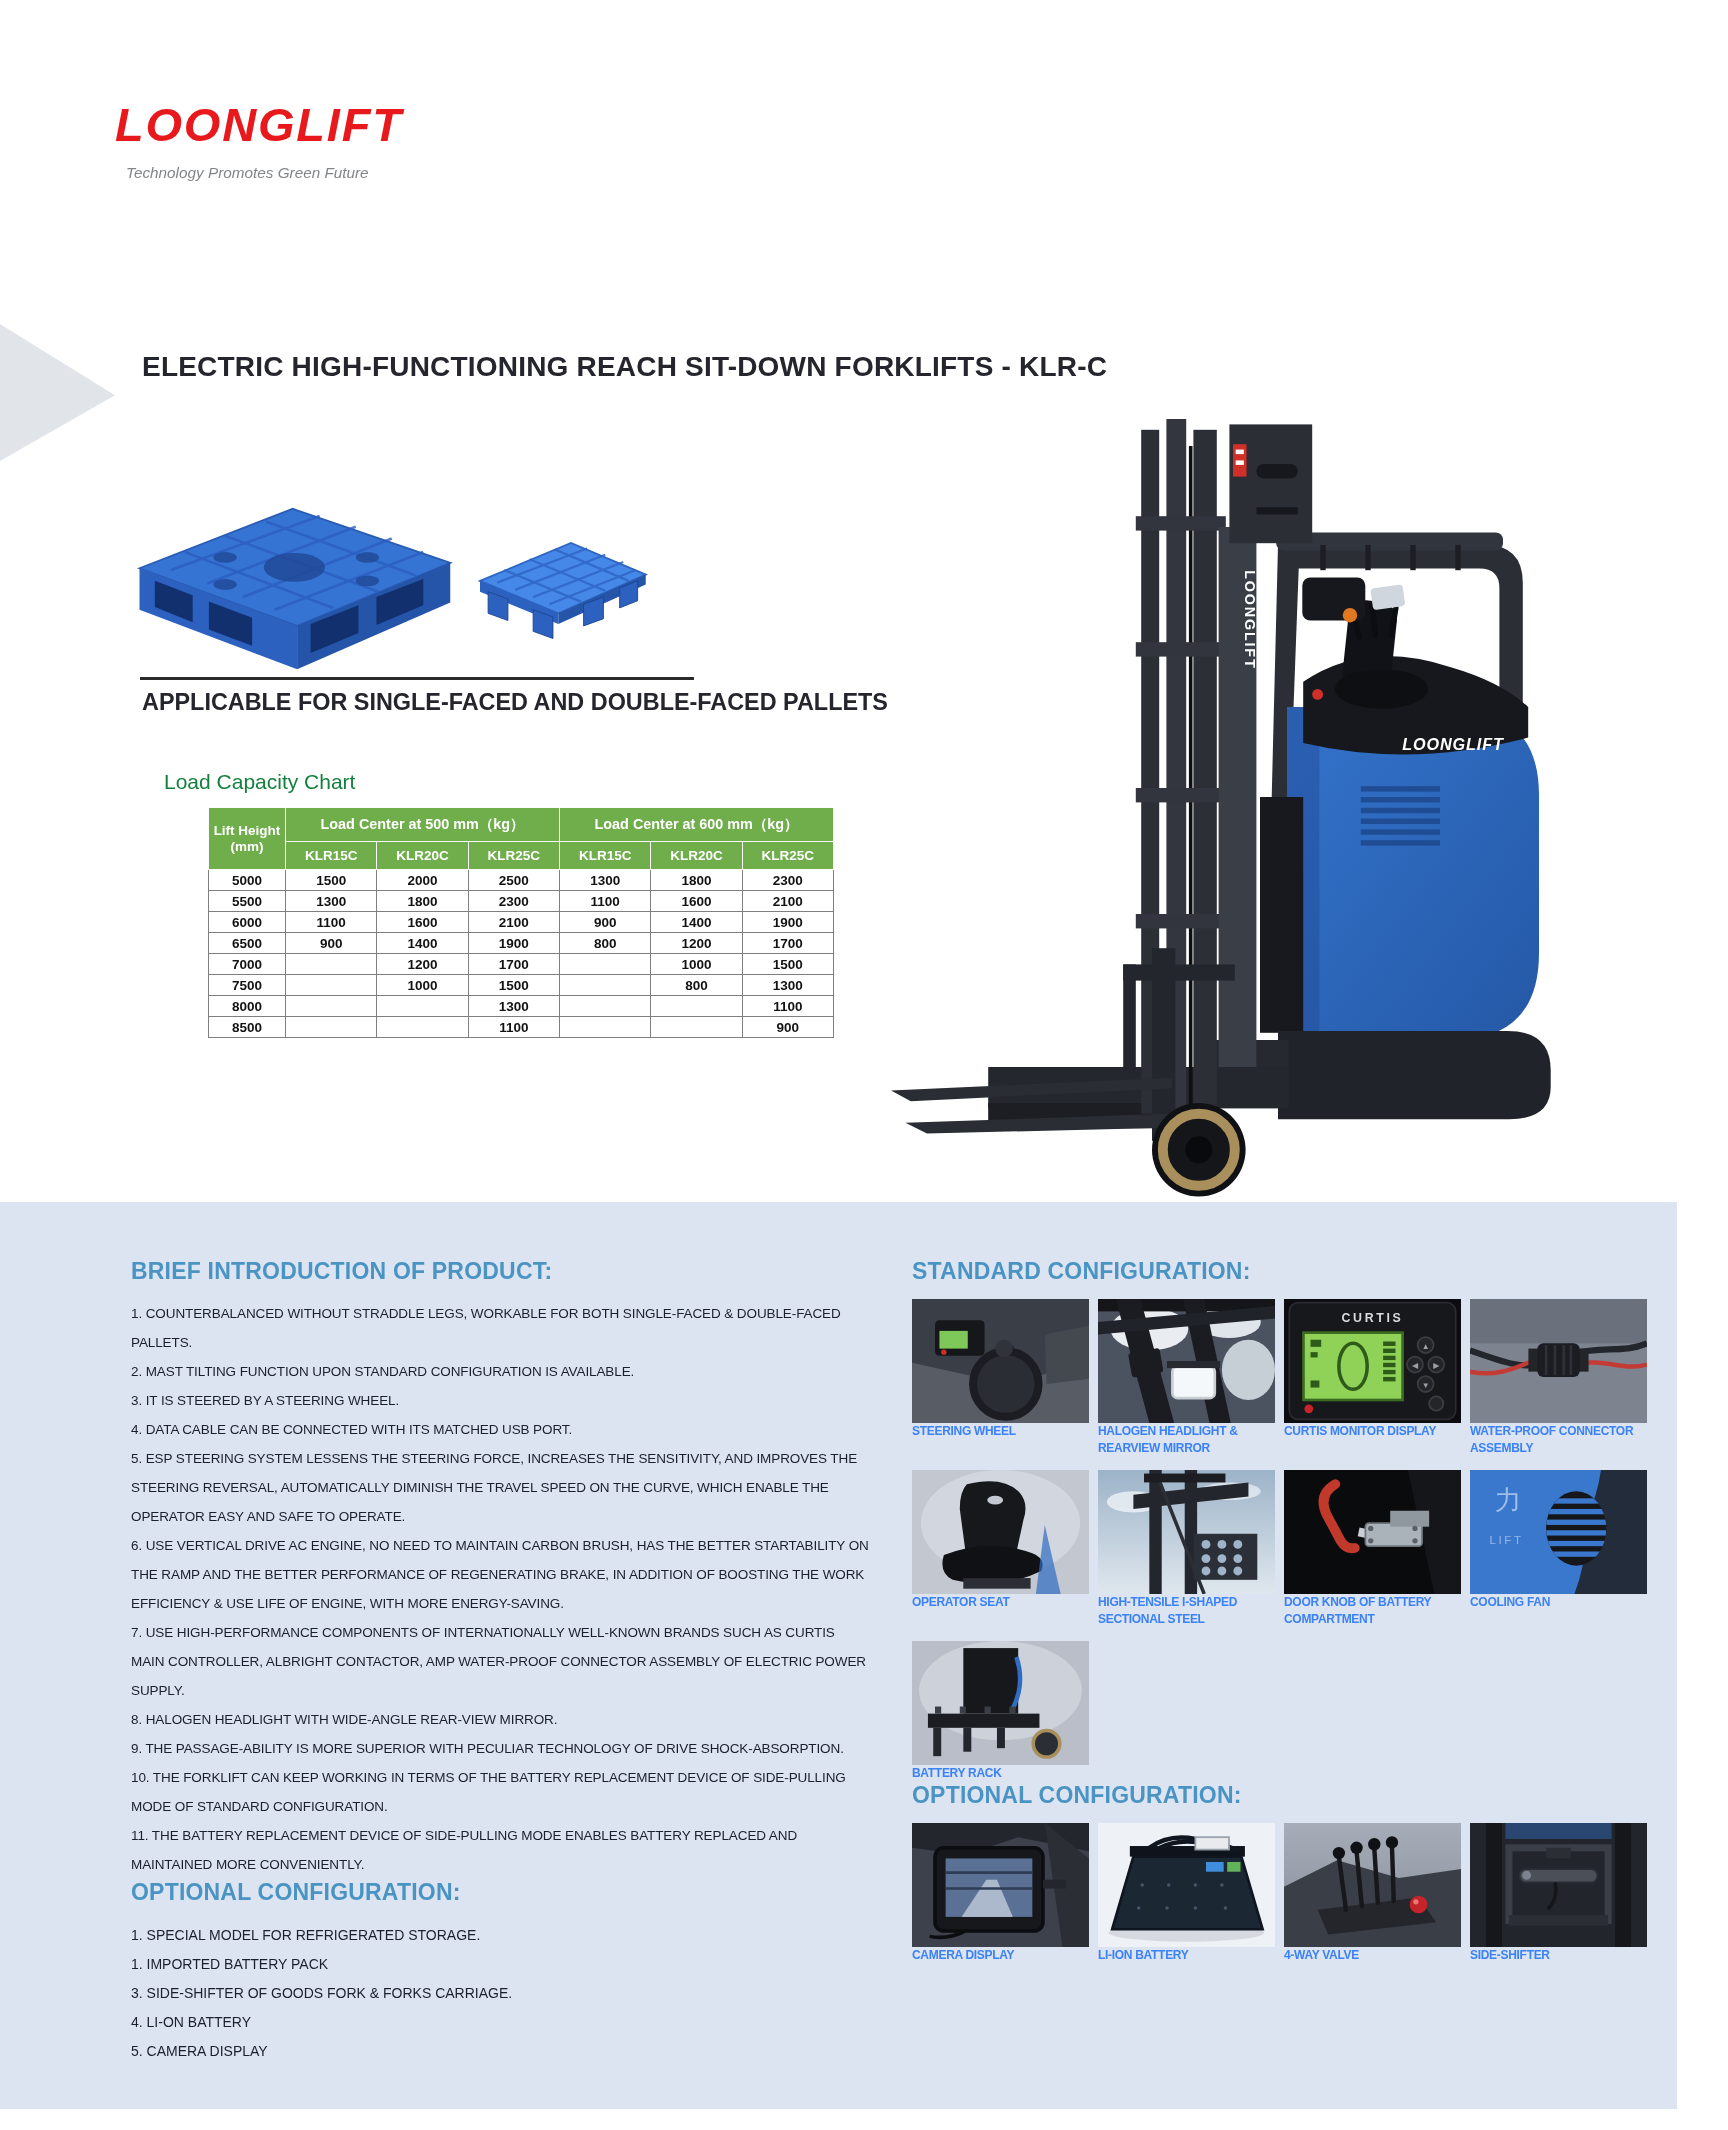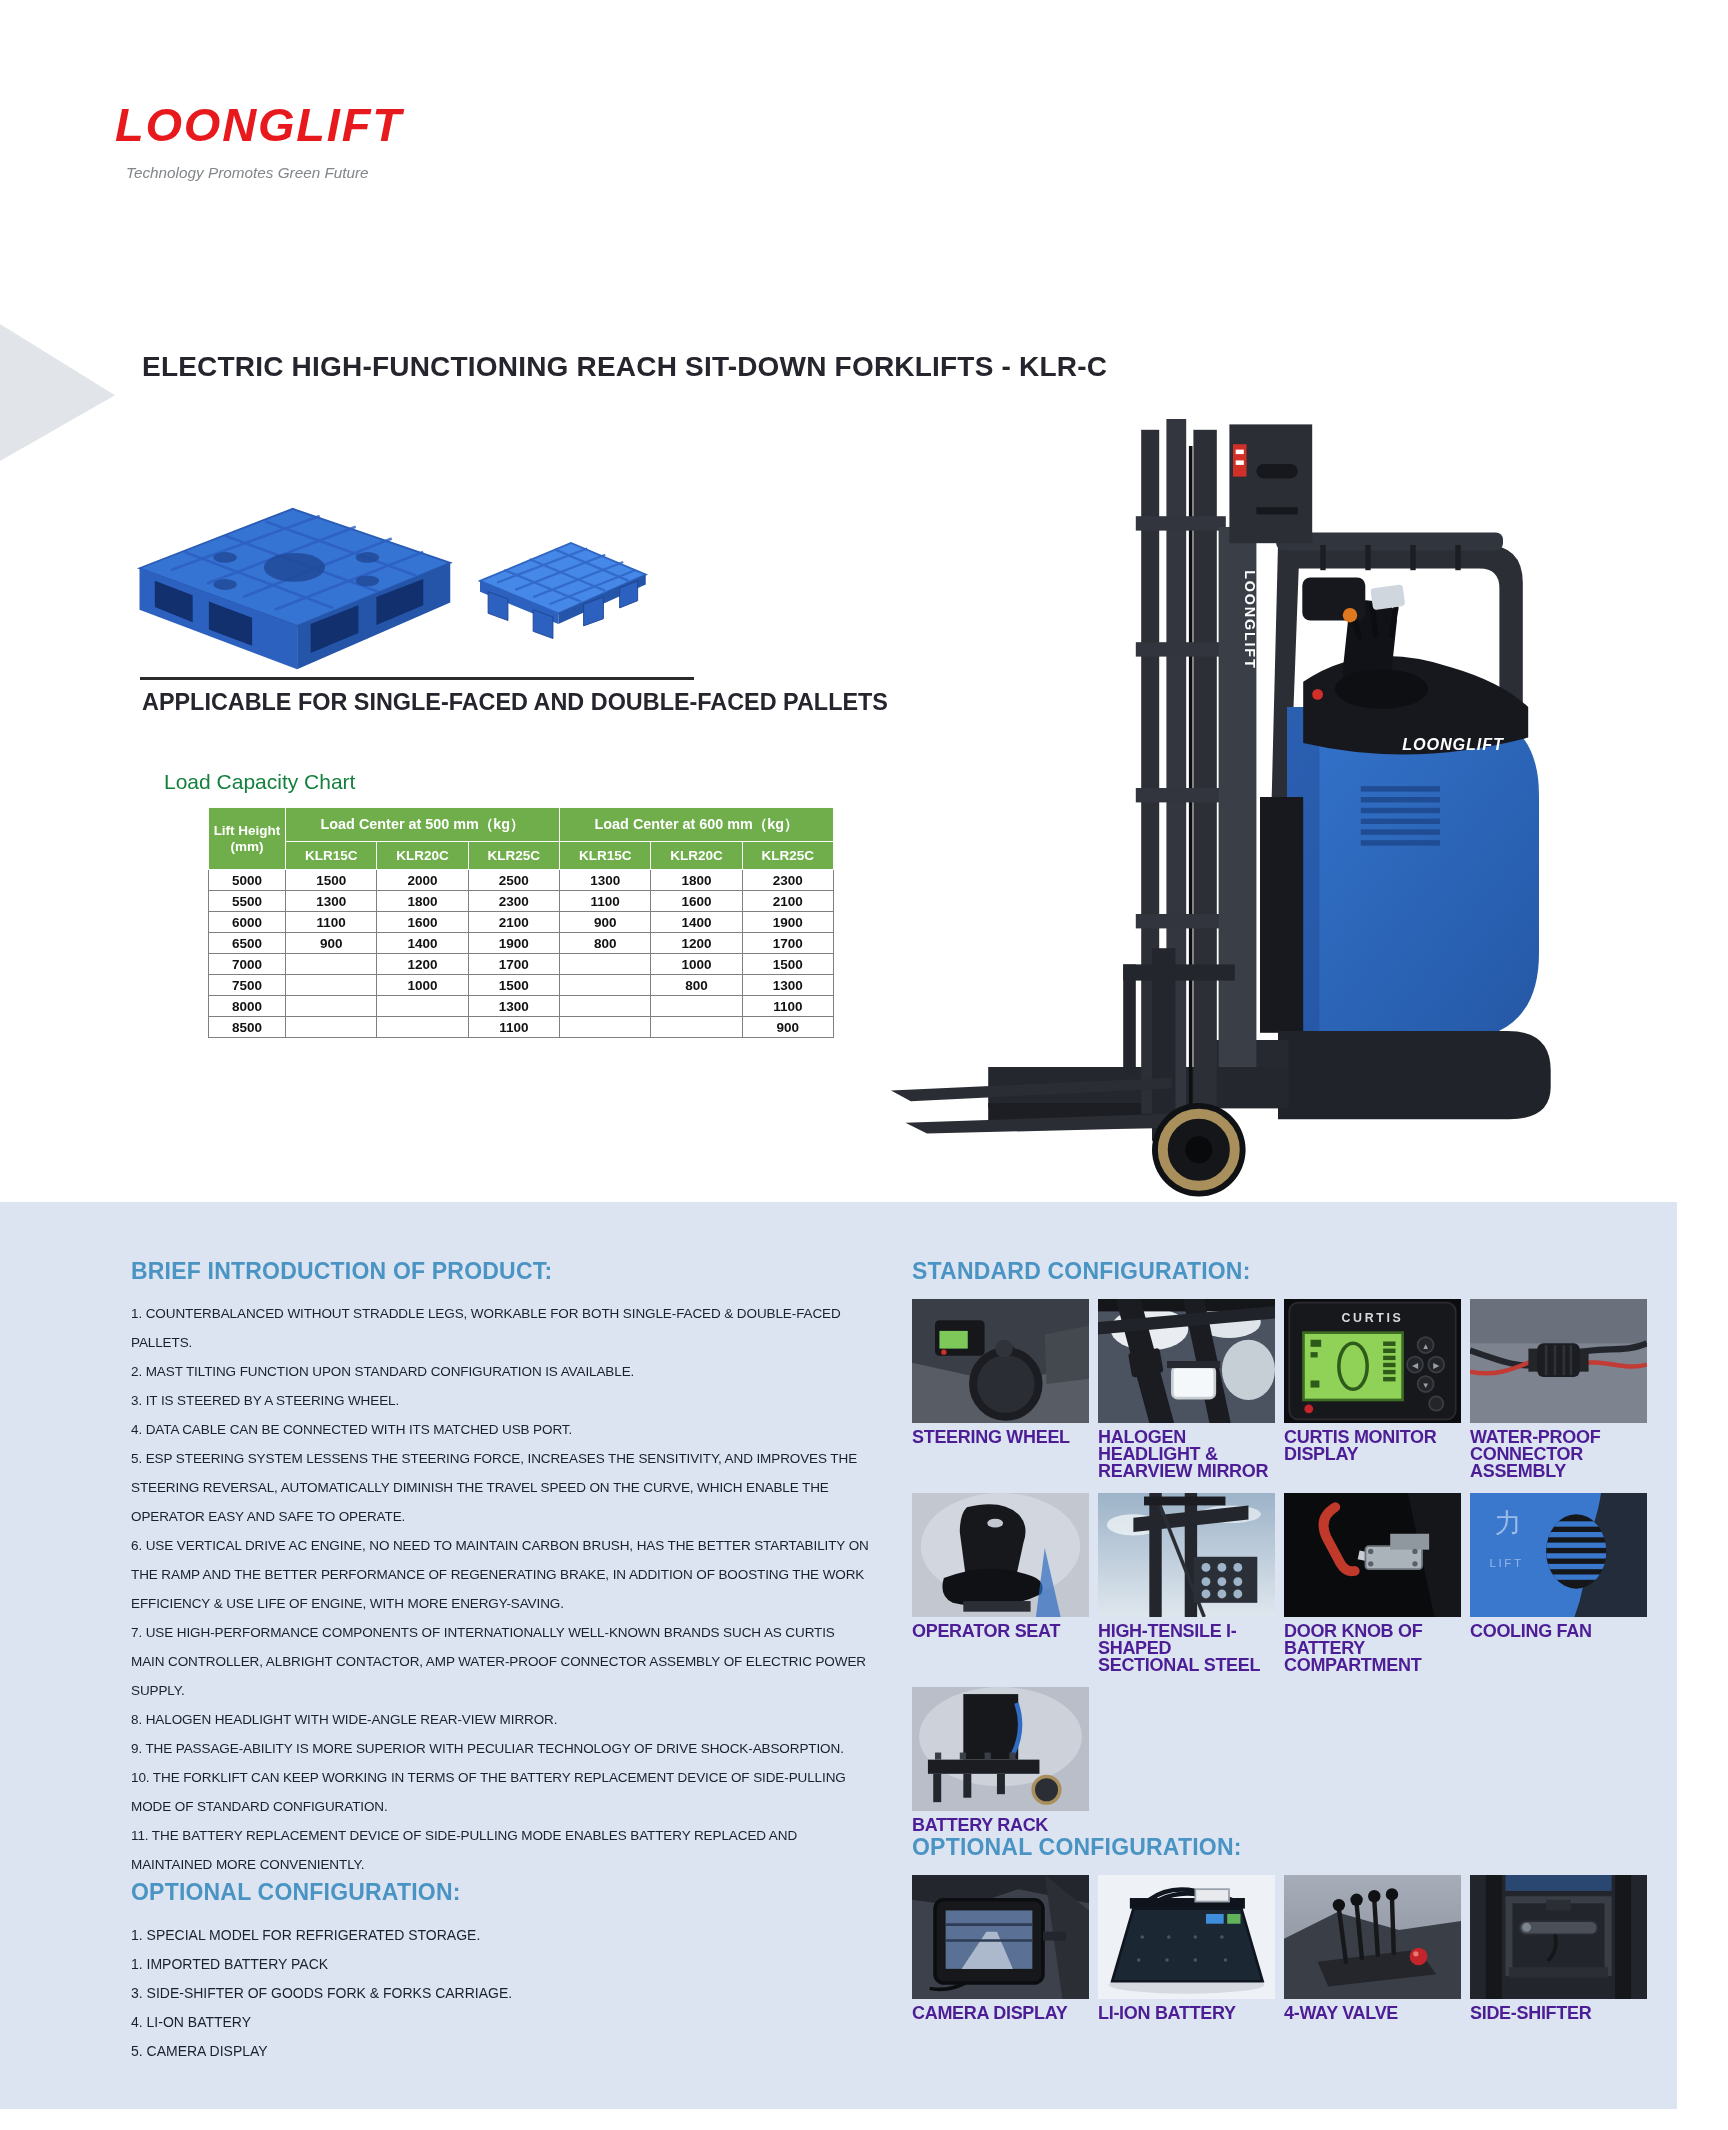--- a/index.html
+++ b/index.html
@@ -44,21 +44,21 @@
   h2.sec{margin:0 0 14.4px 0;font-size:23px;font-weight:600;color:#4a94c4;letter-spacing:0.2px;}
   .intro-item{white-space:pre-line;font-size:13.5px;line-height:29px;font-weight:500;
               letter-spacing:-0.1px;color:#1b202e;}
   .opt-left-heading{margin:21.6px 0 10.8px 0;}
   .opt-item{font-size:14px;line-height:29px;font-weight:500;color:#1b202e;}
 
   .cfg-grid{display:grid;grid-template-columns:repeat(4,177px);column-gap:9px;row-gap:12.6px;}
   .cfg-item{display:flex;flex-direction:column;}
   .cfg-img{width:177px;height:124px;overflow:hidden;background:#888;}
   .cfg-img svg{display:block;width:100%;height:100%;}
-  .cfg-caption{margin-top:6px;font-size:18px;font-weight:700;line-height:17px;color:#4c1d95;
+  .cfg-caption{margin-top:0;font-size:12px;font-weight:700;line-height:17px;color:#3b82f6;
                letter-spacing:-0.3px;}
   .battery-rack-block{margin-top:12.6px;width:177px;}
   .opt-right-heading{margin:23.4px 0 14.4px 0;}
 </style>
 </head>
 <body>
 
 <div class="page">
 
   <div class="logo">LOONGLIFT</div>

